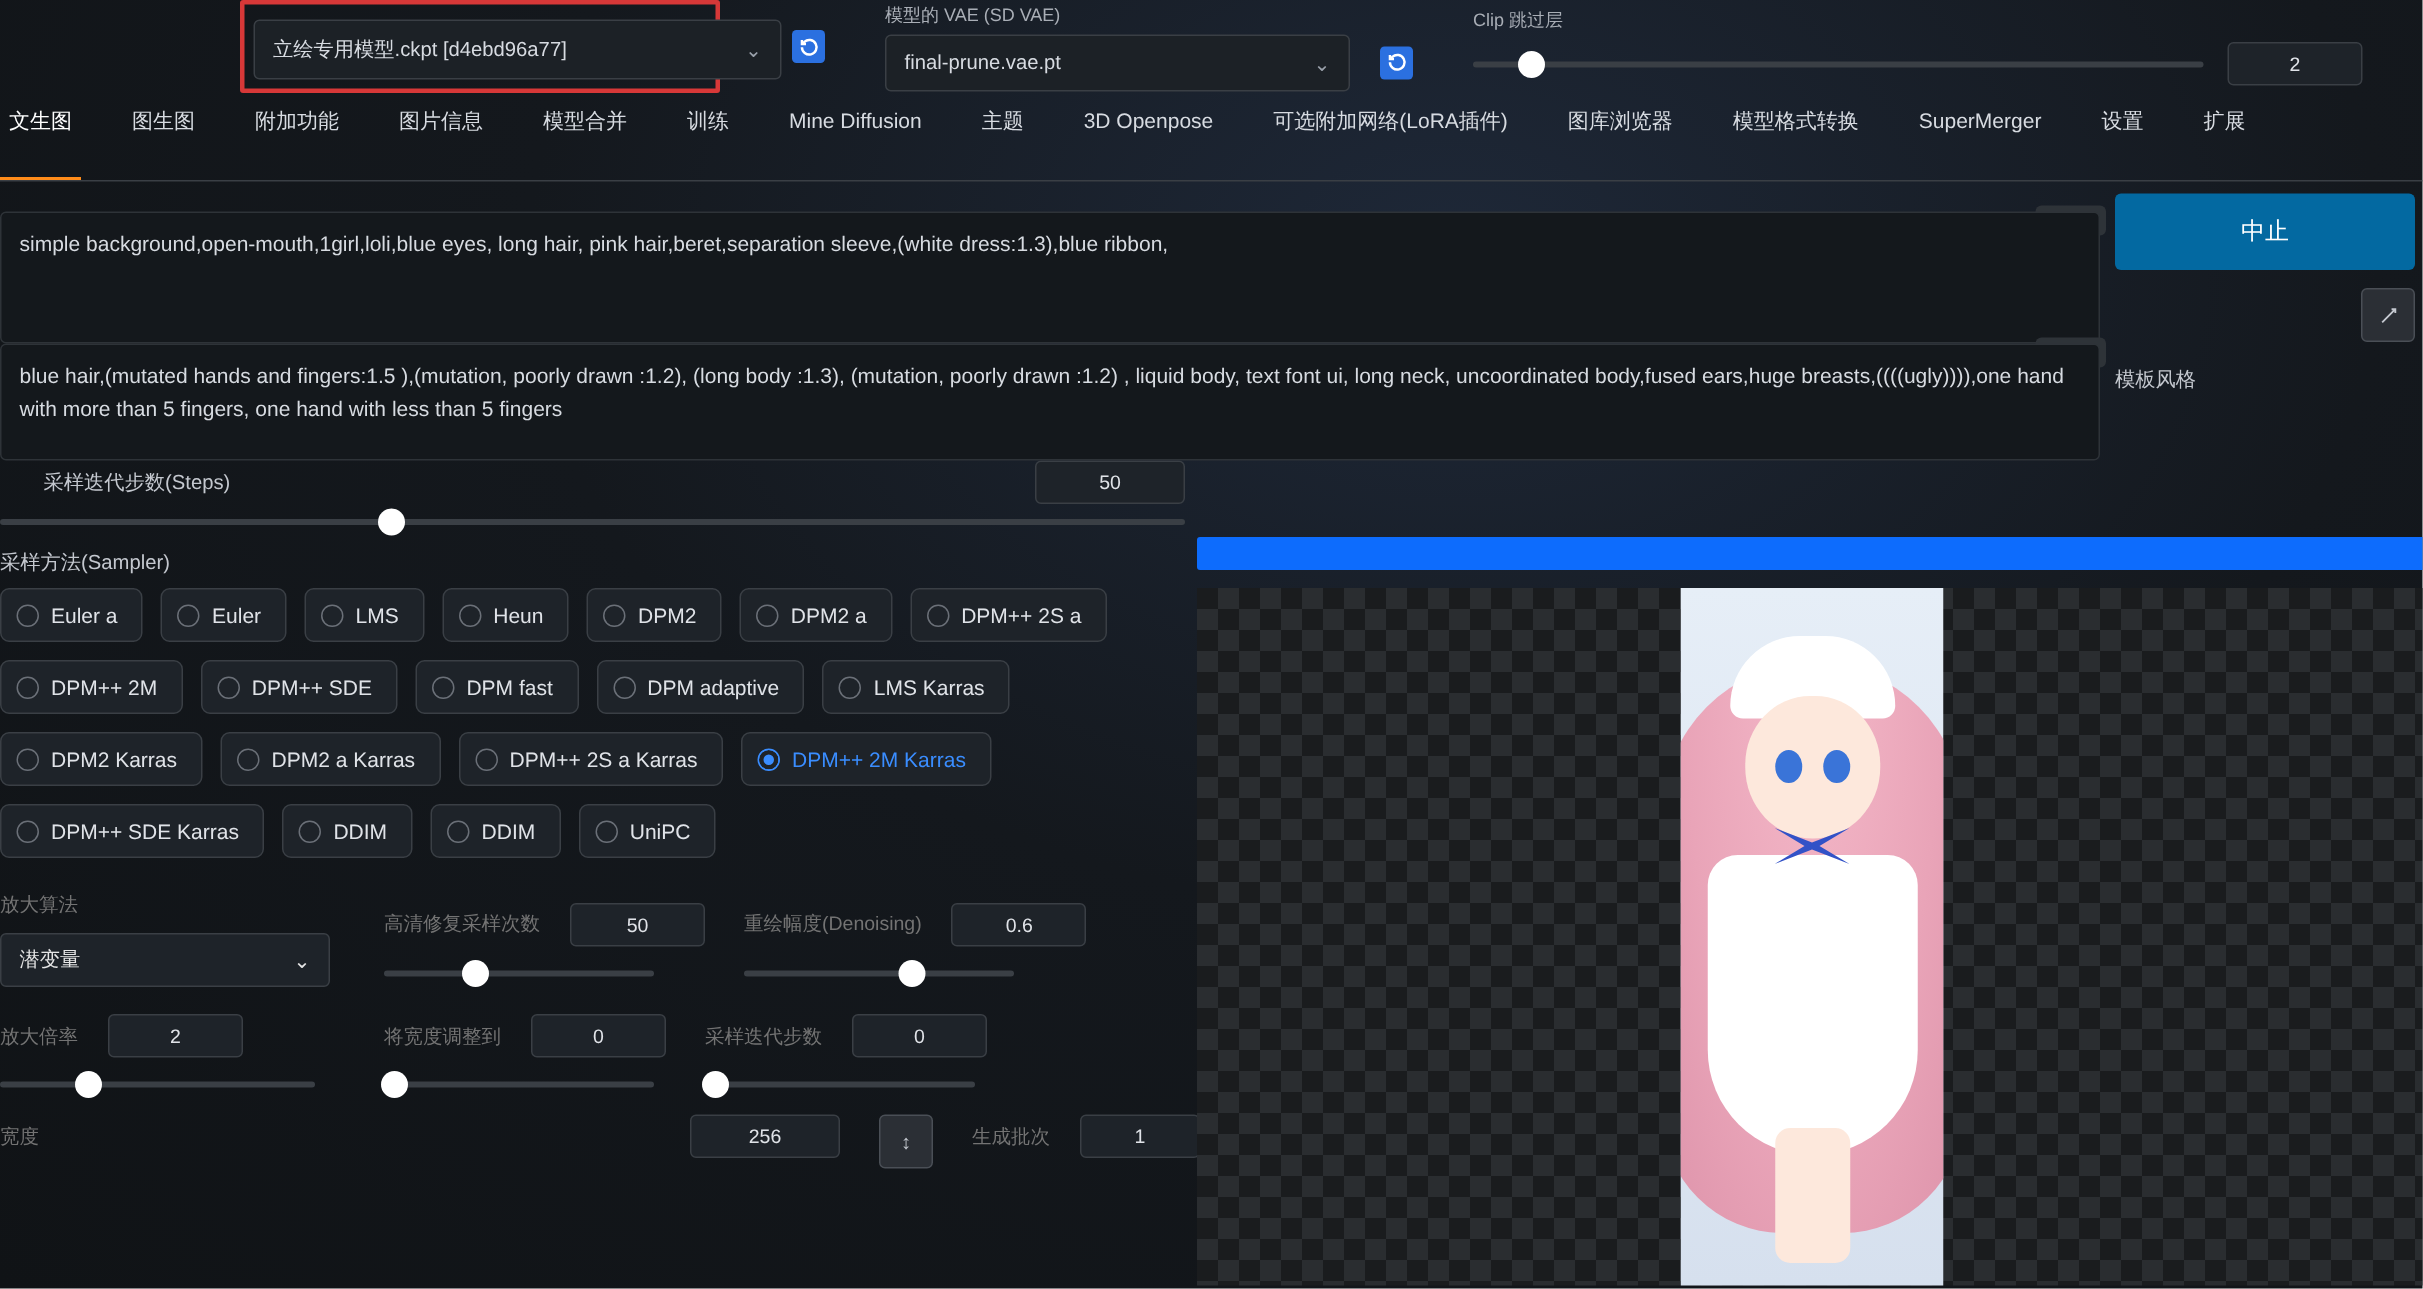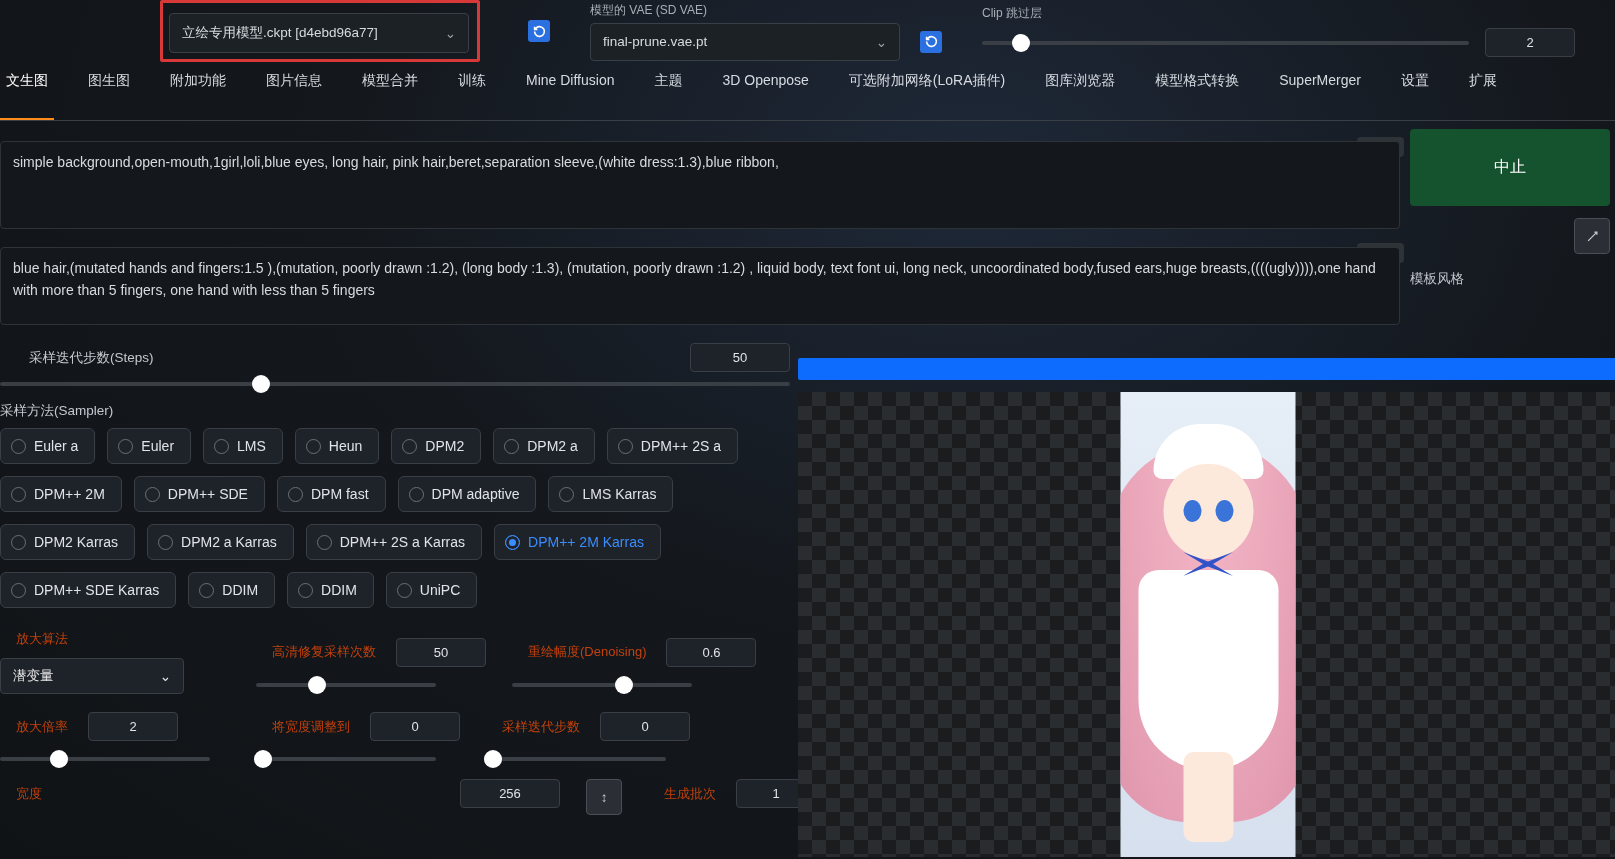--- a/index.html
+++ b/index.html
@@ -13,44 +13,44 @@
   .slider-row { display:flex; align-items:center; gap:16px; flex:1; }
   .slider-track { position:relative; height:4px; background:#3a3f45; border-radius:2px; flex:1; }
   .slider-thumb { position:absolute; top:50%; transform:translate(-50%,-50%); width:18px; height:18px; background:#fff; border-radius:50%; }
   .valbox { background:#1e2329; border:1px solid #3a3f45; border-radius:4px; padding:6px 0; min-width:90px; text-align:center; color:#e0e3e8; font-size:13px; }
   .tabs { display:flex; gap:28px; padding:0 0 0 0; border-bottom:1px solid #3a3f45; font-size:14px; }
   .tab { padding:10px 6px 28px; color:#d7dbe1; cursor:pointer; white-space:nowrap; }
   .tab.active { color:#fff; border-bottom:2px solid #ff8c1a; }
   .main { display:flex; gap:18px; padding:20px 0 0 0; }
   .left { flex:0 0 1400px; position:relative; }
   .prompt-box { position:relative; background:#14181c; border:1px solid #2e3338; border-radius:4px; padding:10px 12px; color:#d7dbe1; font-size:14px; line-height:1.55; min-height:88px; }
-  .pb-wrap { position:relative; margin-bottom:18px; }
+  .pb-wrap { position:relative; }
   .counter { position:absolute; top:-4px; right:-4px; background:#2e3338; border-radius:4px; padding:3px 8px; font-size:12.5px; color:#d0d3d8; }
   .right-actions { position:absolute; right:-210px; top:-12px; display:flex; flex-direction:column; gap:12px; width:200px; }
-  .stop-btn { background:#14532d; color:#fff; text-align:center; padding:28px 0; font-size:16px; border-radius:4px; cursor:pointer; }
+  .stop-btn { background:#0369a1; color:#fff; text-align:center; padding:15px 0; font-size:16px; border-radius:4px; cursor:pointer; }
   .mini-btn { width:36px; height:36px; background:#2b2f35; border:1px solid #4a4f56; border-radius:4px; display:flex; align-items:center; justify-content:center; color:#c4c8cf; align-self:flex-end; }
   .style-label { color:#c4c8cf; align-self:flex-start; margin-top:4px; }
   .section-label { color:#c4c8cf; font-size:13.5px; margin:16px 0 8px; }
   .sampler-grid { display:flex; flex-wrap:wrap; gap:12px; max-width:790px; }
   .radio-chip { display:flex; align-items:center; gap:8px; background:#1e2329; border:1px solid #3a3f45; border-radius:6px; padding:9px 16px 9px 10px; color:#e0e3e8; font-size:14px; cursor:pointer; }
   .rcirc { width:15px; height:15px; border:1.5px solid #6b7078; border-radius:50%; display:inline-block; }
   .radio-chip.selected { color:#3a8dff; }
   .radio-chip.selected .rcirc { border-color:#3a8dff; background:#3a8dff; box-shadow:inset 0 0 0 3px #1e2329; }
   .checks { display:flex; align-items:center; gap:26px; margin-top:22px; font-size:14px; }
   .chk { display:flex; align-items:center; gap:7px; }
   .cbox { width:16px; height:16px; border:1.5px solid #6b7078; border-radius:50%; }
   .cbox.on { background:#2b70e0; border-color:#2b70e0; display:flex; align-items:center; justify-content:center; }
   .cbox.on::after { content:"✓"; color:#fff; font-size:11px; }
   .linkish { color:#3a8dff; }
   .params { margin-top:22px; }
   .prow { display:flex; align-items:center; gap:26px; margin-bottom:18px; }
   .pcell { display:flex; flex-direction:column; gap:10px; }
-  .numlabel { color:#c2410c; font-size:13px;padding-left:16px; }
+  .numlabel { color:#737373; font-size:13px; }
   .mini-track { width:180px; height:4px; background:#3a3f45; border-radius:2px; position:relative; margin-top:6px; }
-  .select-sm { display:flex; align-items:center; justify-content:space-between; background:#1e2329; border:1px solid #3a3f45; border-radius:4px; padding:8px 12px; width:184px; }
+  .select-sm { display:flex; align-items:center; justify-content:space-between; background:#1e2329; border:1px solid #3a3f45; border-radius:4px; padding:8px 12px; width:220px; }
   .progress { position:absolute; left:798px; top:358px; height:22px; width:820px; background:#0d6cfd; border-radius:2px; }
   .canvas { position:absolute; left:798px; top:392px; width:820px; height:465px;
     background-image:repeating-conic-gradient(#2a2d30 0% 25%, #1a1c1e 0% 50%);
     background-size:28px 28px; }
   .genimg { position:absolute; left:50%; top:0; transform:translateX(-50%); width:175px; height:465px;
     background:linear-gradient(#e6eef7,#d6e0ee); display:flex; align-items:center; justify-content:center; overflow:hidden; }
   .char { position:relative; width:100%; height:100%; }
   .hair { position:absolute; left:50%; transform:translateX(-50%); top:50px; width:200px; height:380px;
     background:radial-gradient(ellipse at top,#f4b8c8 0%,#e9a4b8 60%,#dd93aa 100%);
     border-radius:100px 100px 80px 80px; }
@@ -61,21 +61,21 @@
   .bow { position:absolute; left:50%; transform:translateX(-50%); top:160px; width:50px; height:24px; background:#3252c7; clip-path:polygon(0 0,40% 50%,0 100%,50% 60%,100% 100%,60% 50%,100% 0,50% 40%); }
   .dress { position:absolute; left:50%; transform:translateX(-50%); top:178px; width:140px; height:200px; background:#fff; border-radius:20px 20px 70px 70px; }
   .legs { position:absolute; left:50%; transform:translateX(-50%); top:360px; width:50px; height:90px; background:linear-gradient(#fde8dc,#fde8dc); border-radius:10px; }
   svg { display:block; }
 </style>
 </head>
 <body>
 
 <div class="topbar">
   <div class="model-wrap">
-    <div class="dropdown" style="width:300px;">
+    <div class="dropdown" style="width:352px;">
       <span>立绘专用模型.ckpt [d4ebd96a77]</span>
       <span class="chev">⌄</span>
     </div>
   </div>
   <div class="refresh">
     <svg width="13" height="13" viewBox="0 0 24 24" fill="none" stroke="#fff" stroke-width="3">
         <path d="M3 12a9 9 0 1 0 3-6.7L3 8"></path>
         <path d="M3 3v5h5"></path>
       </svg>
   </div>

